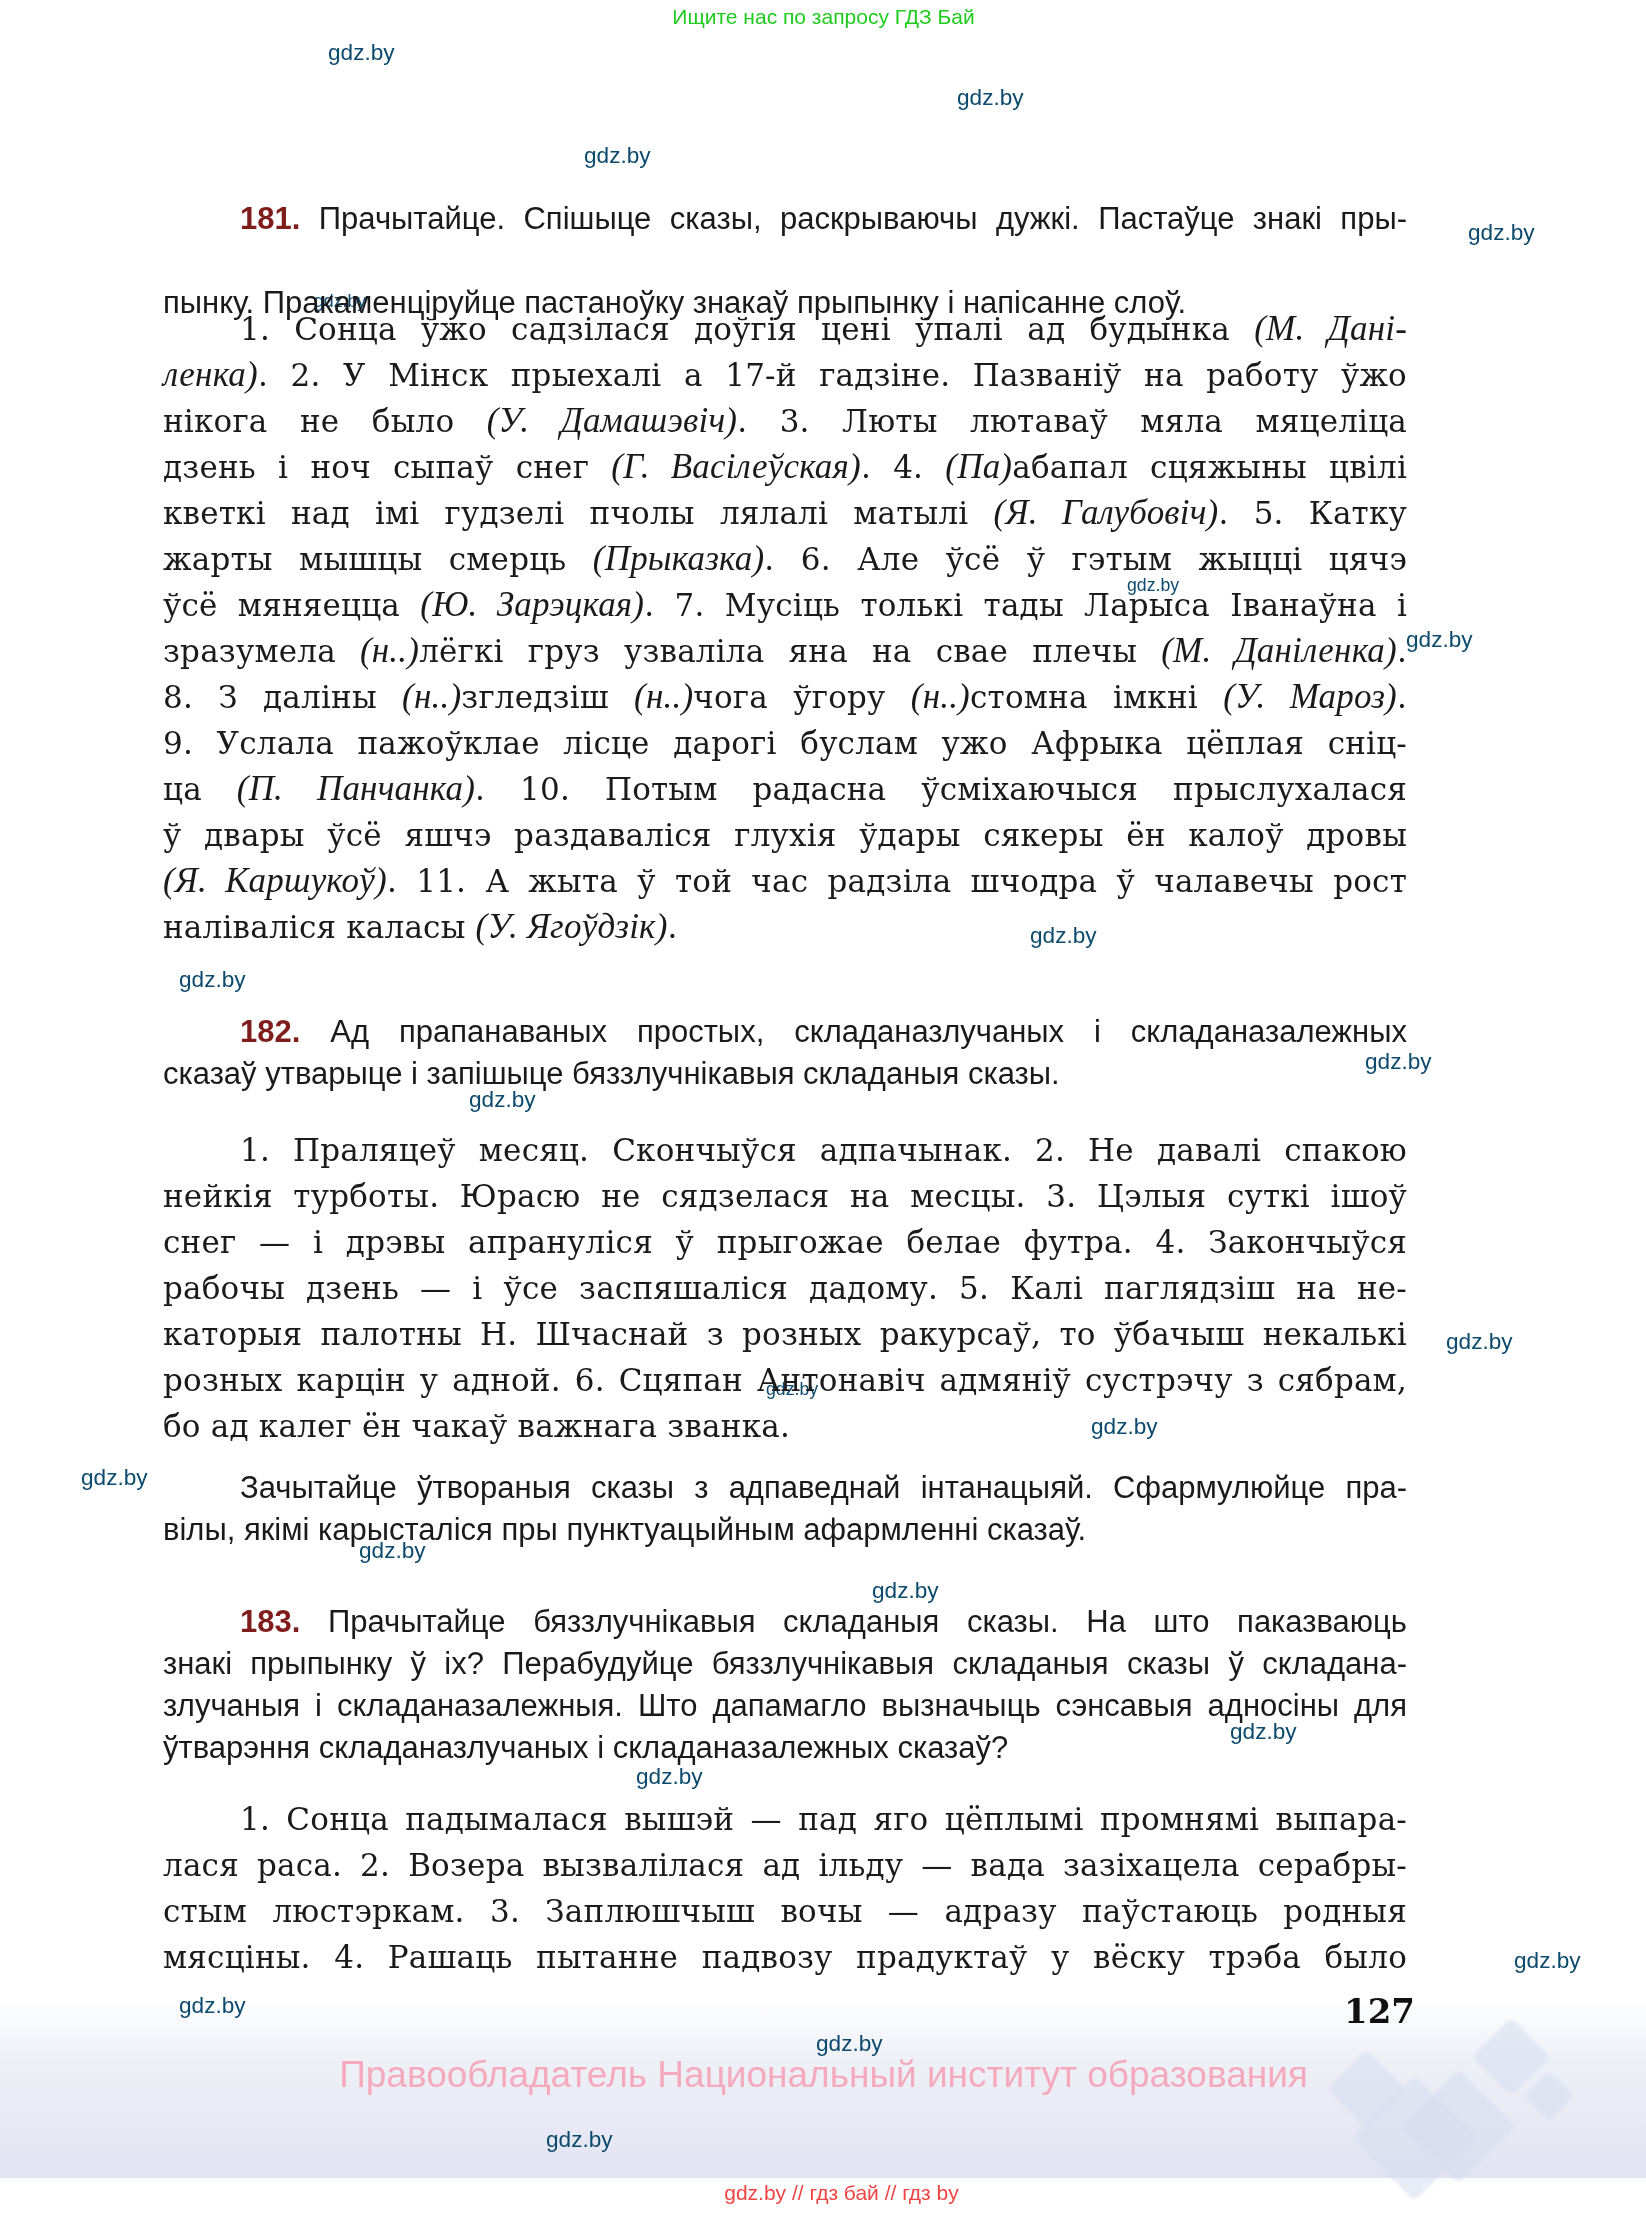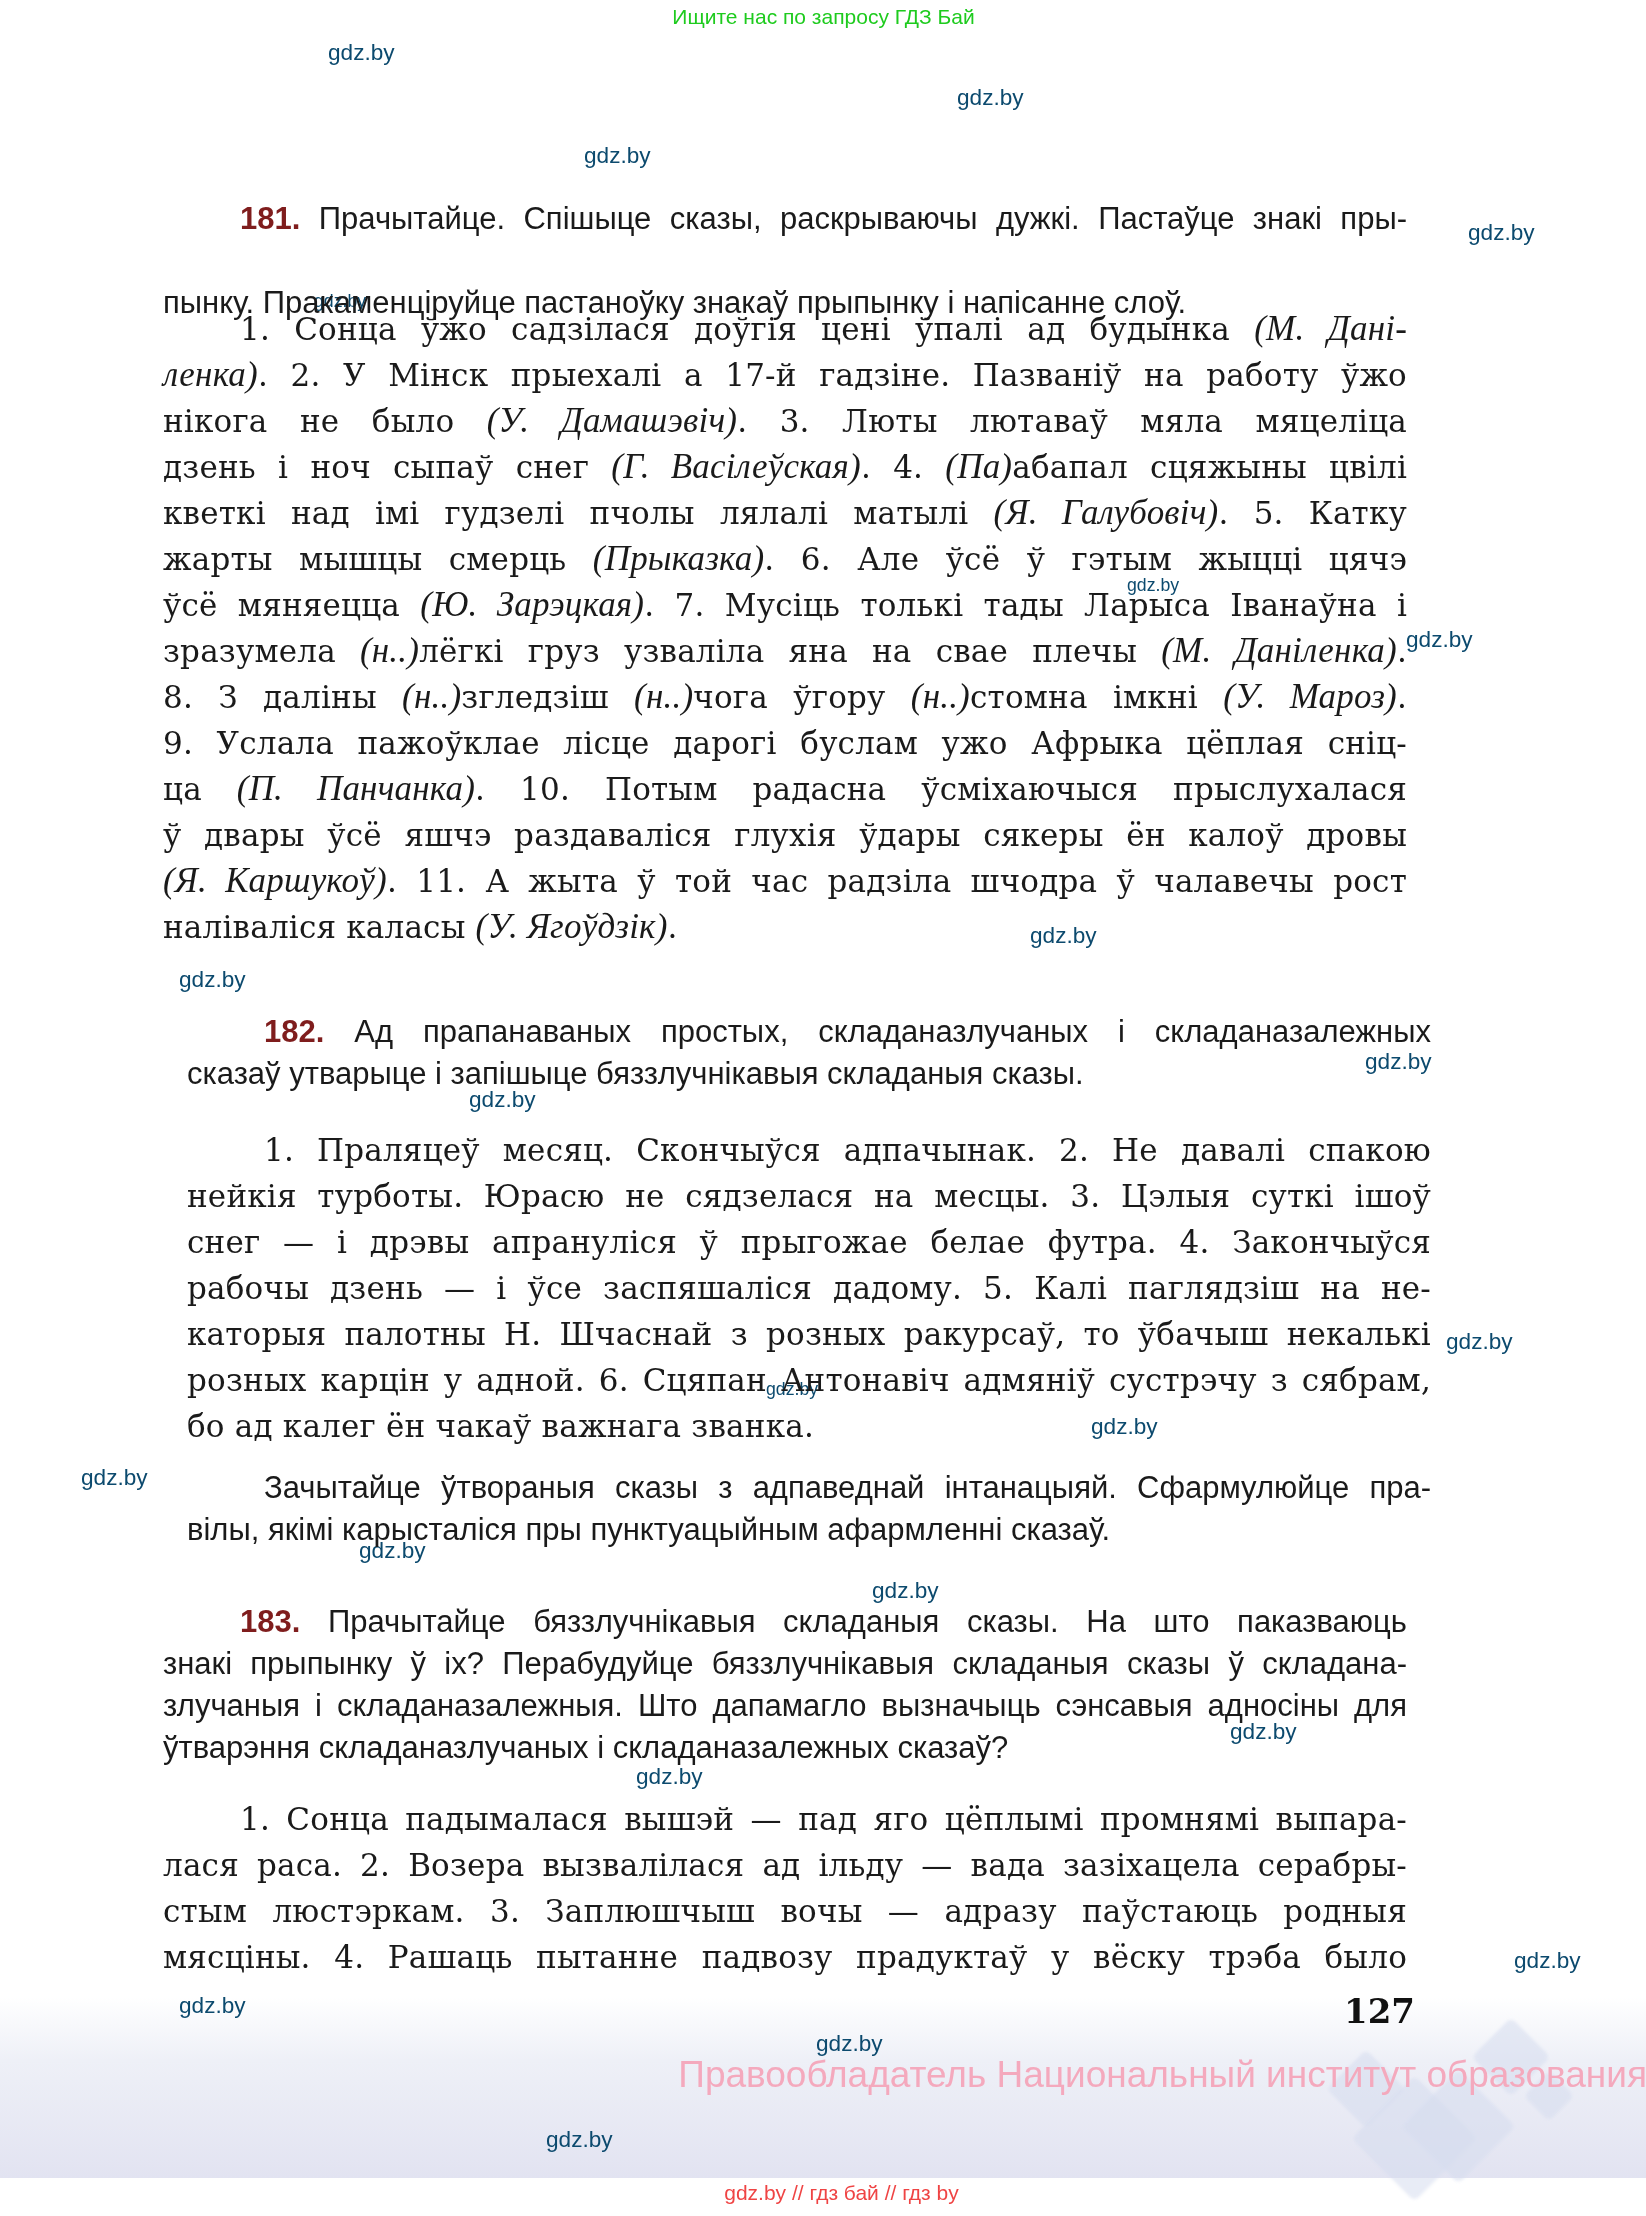--- a/index.html
+++ b/index.html
@@ -13,21 +13,21 @@
   .ex { position:absolute; left:163px; width:1244px; }
   .task { font-family:"Liberation Sans", sans-serif; font-size:31px; color:#1a1a1a; line-height:42px; }
   .num { color:#7f1d1d; font-weight:bold; }
   .line { display:block; white-space:nowrap; text-align:justify; text-align-last:justify; height:inherit; }
   .line.last { text-align-last:left; }
   .line.ind { padding-left:77px; }
   .body { font-family:"DejaVu Serif", "Liberation Serif", serif; font-size:31px; color:#1a1a1a; line-height:46px; letter-spacing:0.2px; }
   .body i { font-family:"Liberation Serif", serif; font-style:italic; font-size:35px; }
   .note { font-family:"Liberation Sans", sans-serif; font-size:31px; color:#1a1a1a; line-height:42px; }
   .page-num { position:absolute; left:1344px; top:1991px; font-family:"DejaVu Serif", serif; font-weight:bold; font-size:34px; color:#111; }
-  .copyright { position:absolute; left:0; width:1647px; top:2054px; text-align:right; font-family:"Liberation Sans", sans-serif; font-size:37px; color:#f4a9bd; }
+  .copyright { position:absolute; left:0; width:1647px; top:2054px; text-align:center; font-family:"Liberation Sans", sans-serif; font-size:37px; color:#f4a9bd; }
   .footer { position:absolute; left:18px; width:1647px; top:2181px; text-align:center; font-family:"Liberation Sans", sans-serif; font-size:21px; color:#ef4444; }
 </style>
 </head>
 <body>
 
 <div class="top-banner">Ищите нас по запросу ГДЗ Бай</div>
 
 <div class="band">
   <div class="diamond" style="left:1338px;top:64px;width:56px;height:56px;"></div>
   <div class="diamond" style="left:1370px;top:97px;width:89px;height:89px;"></div>
@@ -78,21 +78,21 @@
       <span class="line"><span>зразумела </span><i>(н..)</i><span>лёгкі груз узваліла яна на свае плечы </span><i>(М. Даніленка)</i><span>.</span></span>
       <span class="line"><span>8. З даліны </span><i>(н..)</i><span>згледзіш </span><i>(н..)</i><span>чога ўгору </span><i>(н..)</i><span>стомна імкні </span><i>(У. Мароз)</i><span>.</span></span>
       <span class="line"><span>9. Услала пажоўклае лісце дарогі буслам ужо Афрыка цёплая сніц-</span></span>
       <span class="line"><span>ца </span><i>(П. Панчанка)</i><span>. 10. Потым радасна ўсміхаючыся прыслухалася</span></span>
       <span class="line"><span>ў двары ўсё яшчэ раздаваліся глухія ўдары сякеры ён калоў дровы</span></span>
       <span class="line"><i>(Я. Каршукоў)</i><span>. 11. А жыта ў той час радзіла шчодра ў чалавечы рост</span></span>
       <span class="line last"><span>наліваліся каласы </span><i>(У. Ягоўдзік)</i><span>.</span></span>
     </div>
 </div>
 
-<div class="ex" style="top:1011px;margin-left:24px;">
+<div class="ex" style="top:1011px;">
   <div class="task">
     <span class="line ind"><span class="num">182.</span> <span>Ад прапанаваных простых, складаназлучаных і складаназалежных</span></span>
     <span class="line last">сказаў утварыце і запішыце бяззлучнікавыя складаныя сказы.</span>
   </div>
   <div class="body" style="margin-top:32px;">
       <span class="line ind"><span>1. Праляцеў месяц. Скончыўся адпачынак. 2. Не давалі спакою</span></span>
       <span class="line"><span>нейкія турботы. Юрасю не сядзелася на месцы. 3. Цэлыя суткі ішоў</span></span>
       <span class="line"><span>снег — і дрэвы апрануліся ў прыгожае белае футра. 4. Закончыўся</span></span>
       <span class="line"><span>рабочы дзень — і ўсе заспяшаліся дадому. 5. Калі паглядзіш на не-</span></span>
       <span class="line"><span>каторыя палотны Н. Шчаснай з розных ракурсаў, то ўбачыш некалькі</span></span>

